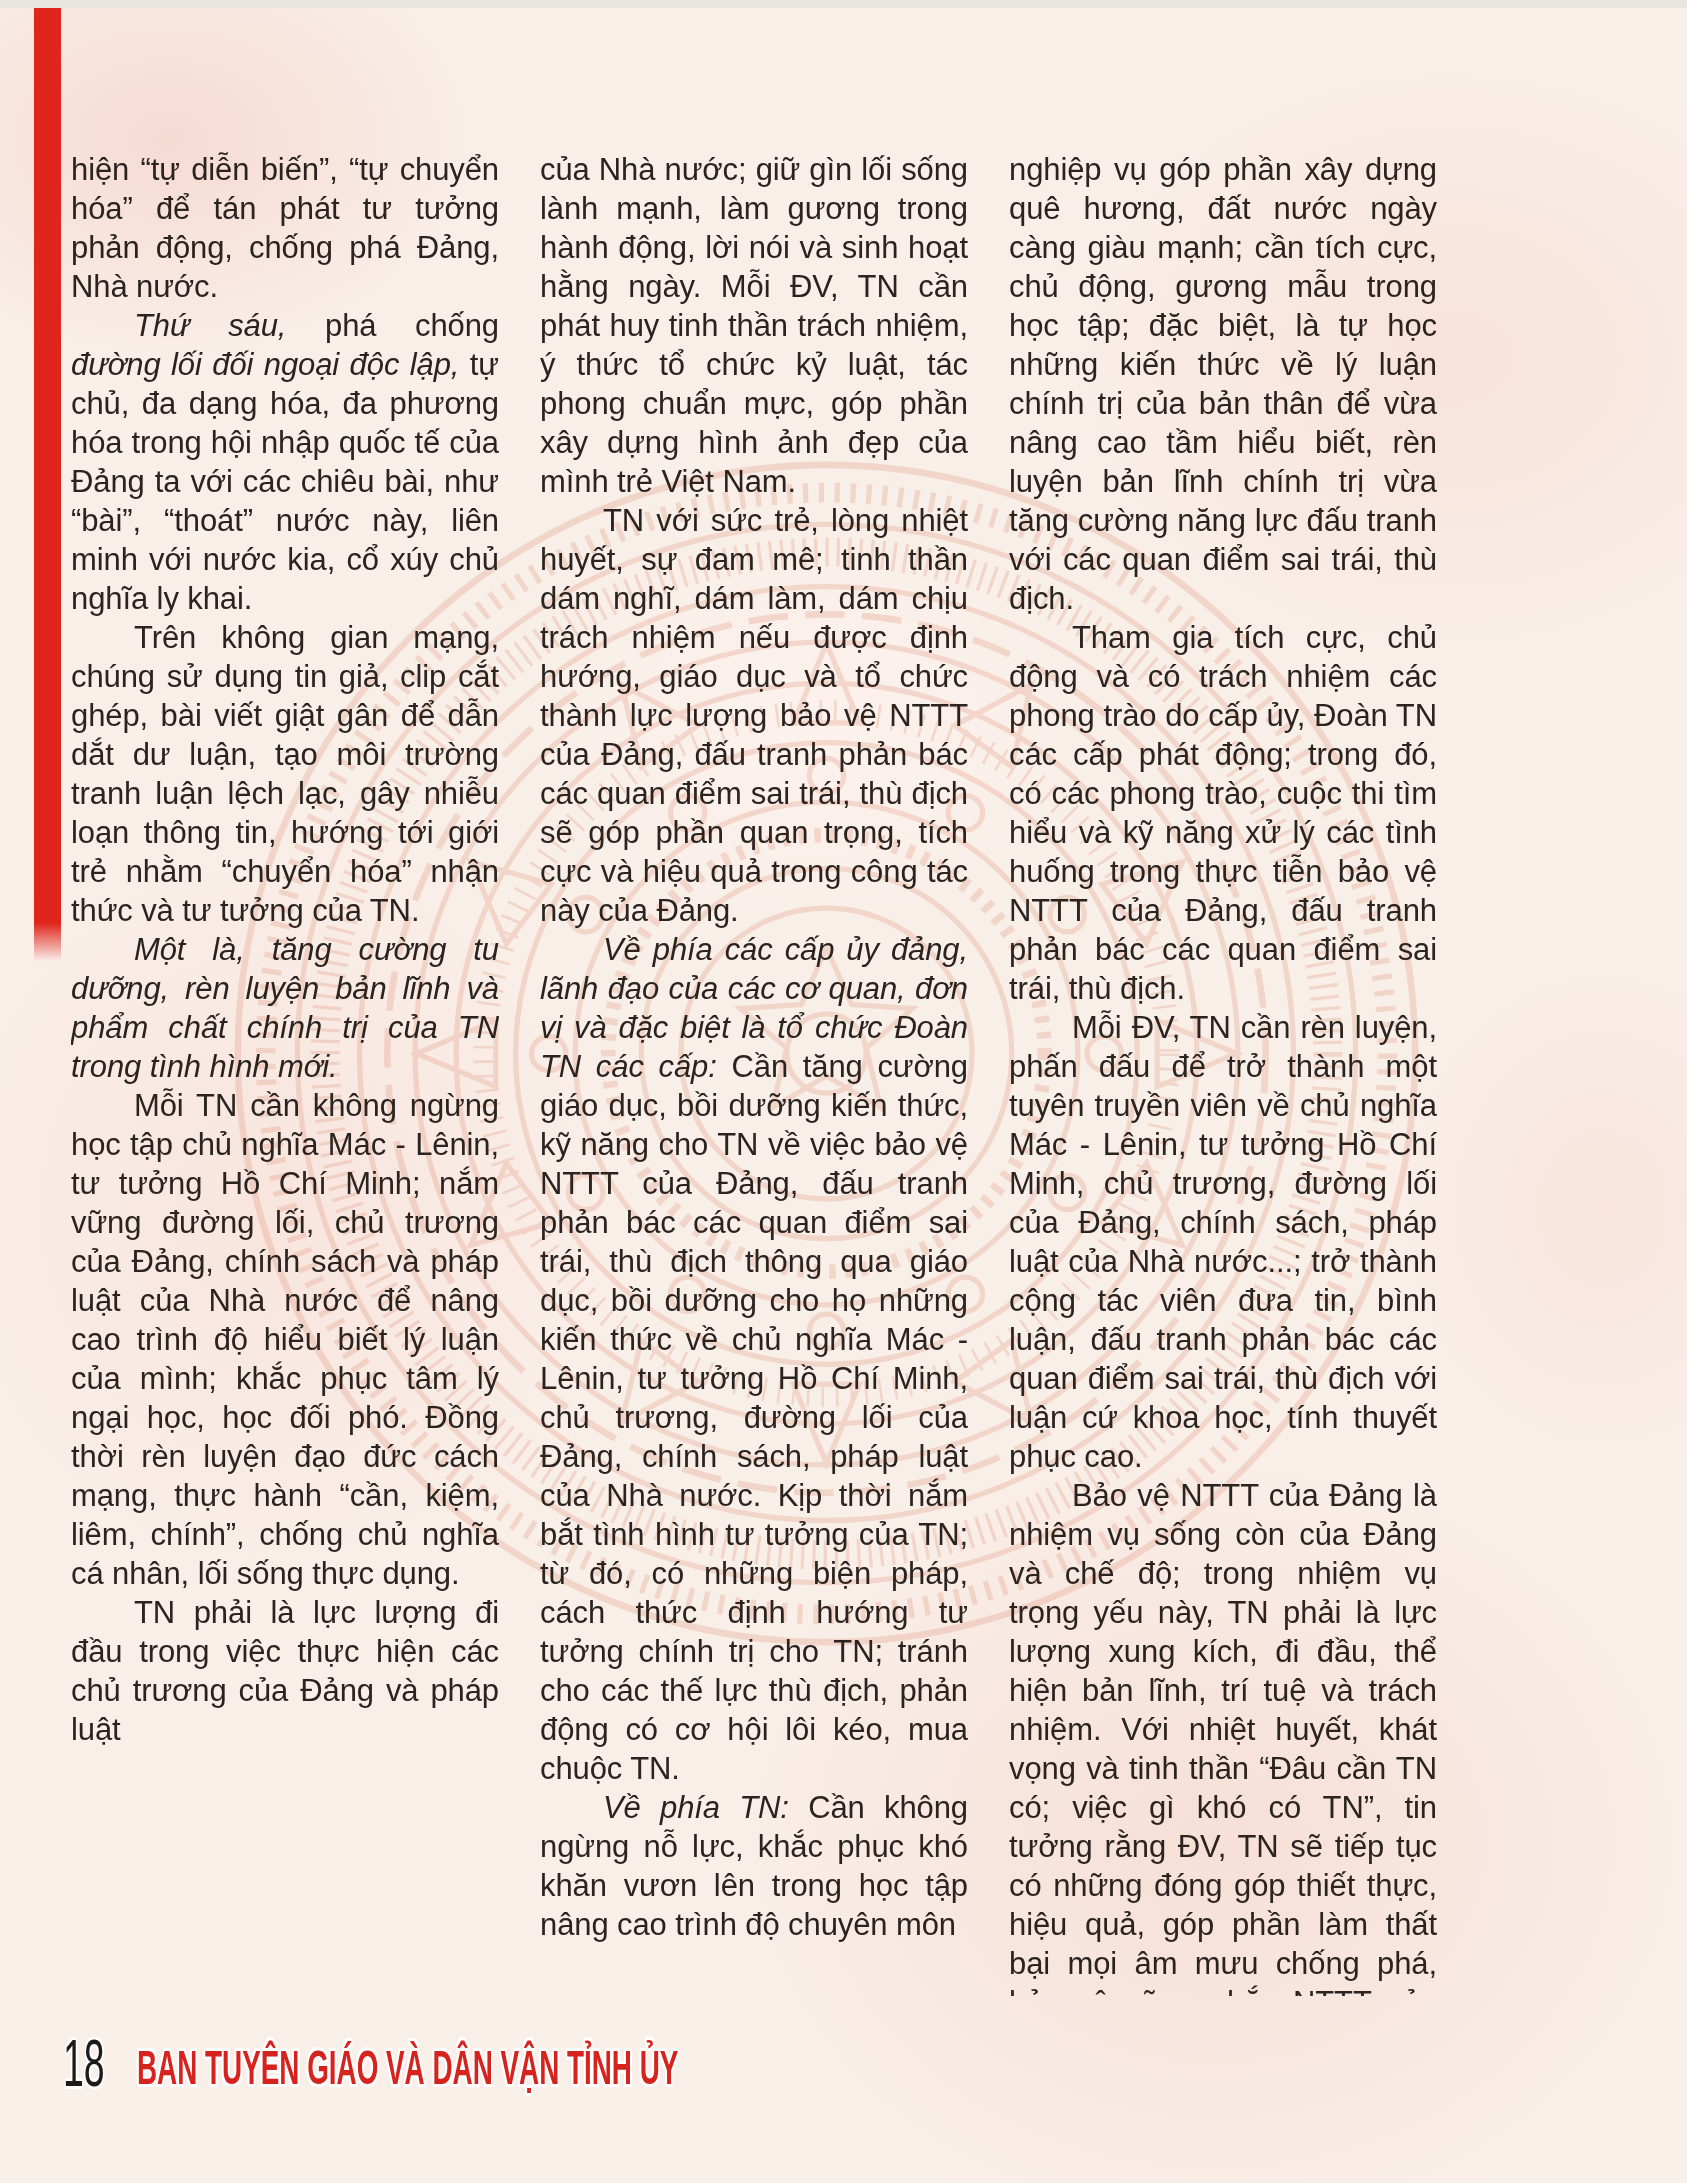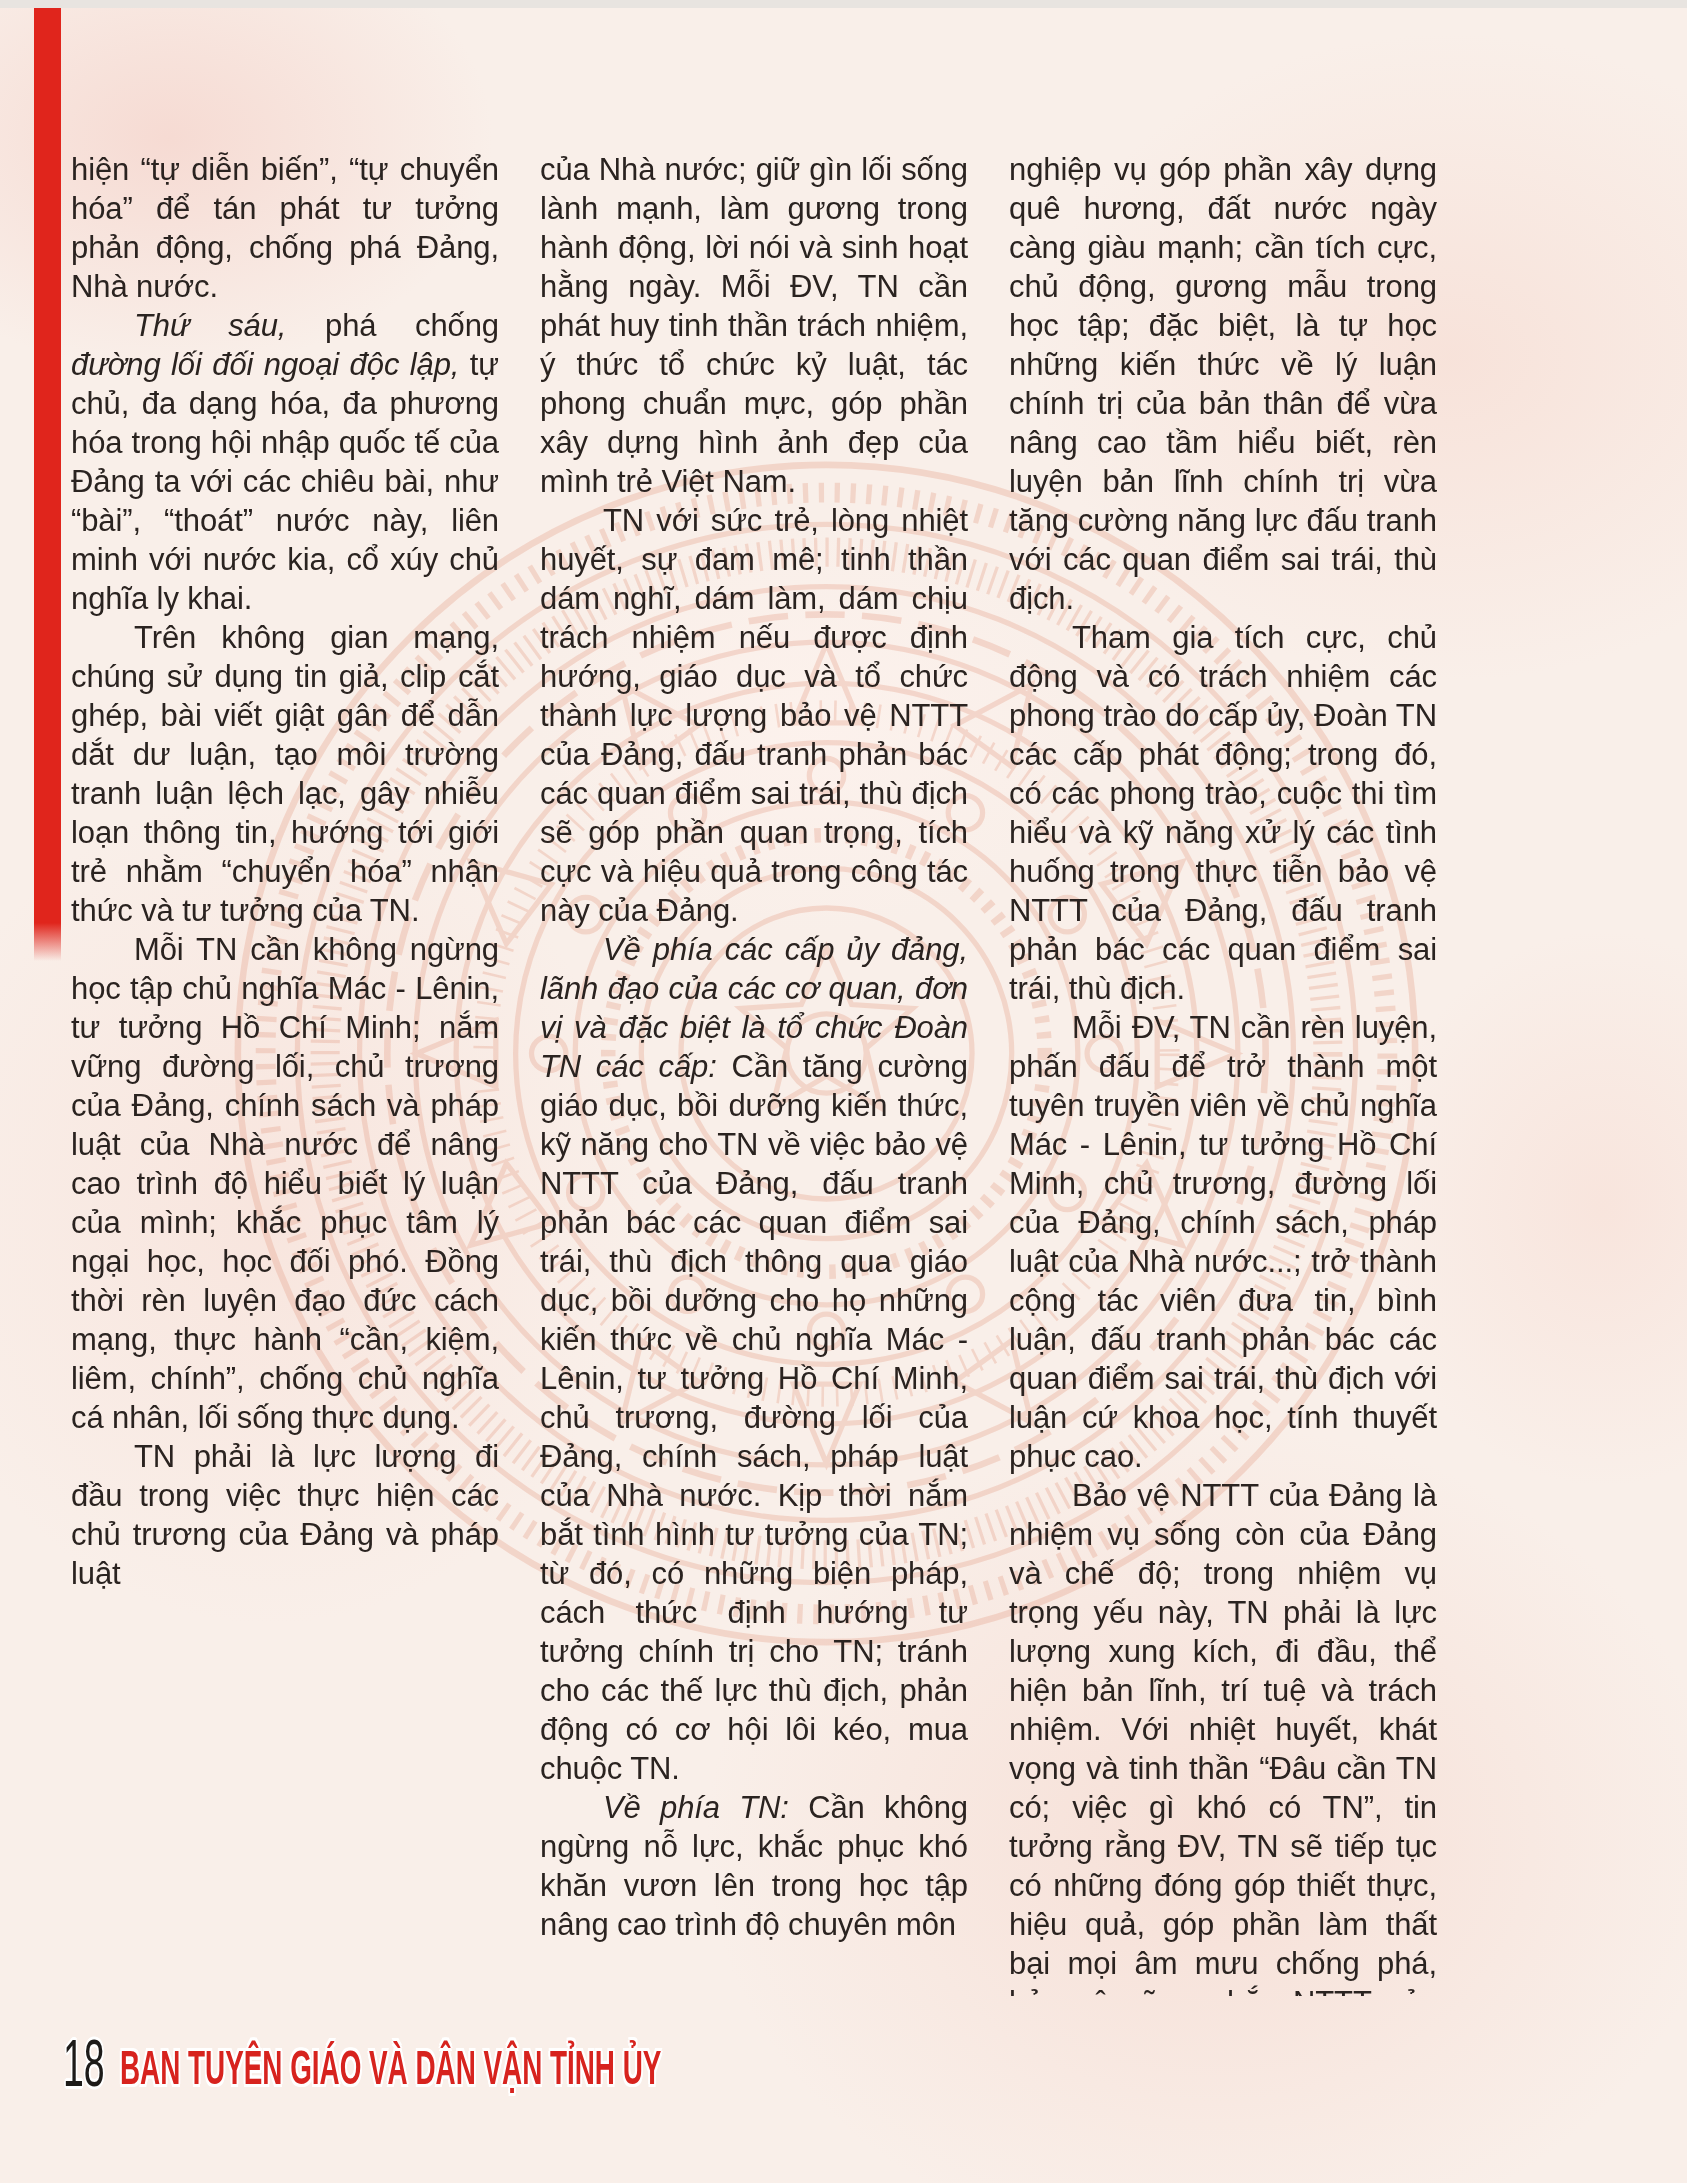--- a/index.html
+++ b/index.html
@@ -37,21 +37,21 @@
     color:#2a2320;
     text-align:justify;
     letter-spacing:-0.1px;
   }
   .para.indent{text-indent:63px;}
   .r{font-style:normal;font-weight:400;}
   .i{font-style:italic;}
   .bi{font-weight:700;font-style:italic;}
   .footer{
     position:absolute;left:63px;top:2009px;height:79px;
-    display:flex;align-items:flex-end;gap:7px;
+    display:flex;align-items:flex-end;gap:24px;
     white-space:nowrap;
   }
   .page-number{
     font-size:67px;line-height:66px;font-weight:500;color:#1d1b19;
     transform:scaleX(0.56);transform-origin:left bottom;
     text-shadow:-2.6px 0 0 #fff,2.6px 0 0 #fff,0 -2.6px 0 #fff,0 2.6px 0 #fff,
                 -2px -2px 0 #fff,2px 2px 0 #fff,-2px 2px 0 #fff,2px -2px 0 #fff;
   }
   .footer-title{
     font-size:48px;line-height:57px;font-weight:700;color:#d7231e;
@@ -116,20 +116,21 @@
       <path stroke-width="8" d="M920 760 L958 846 L1050 852 L980 912 L1002 1002 L920 954 L838 1002 L860 912 L790 852 L882 846 Z"></path>
       <circle cx="920" cy="920" r="60" stroke-width="8"></circle>
     </g>
   </svg>
 
   <div class="text-block">
     <div class="col">
         <p class="para"><span class="r">hiện “tự diễn biến”, “tự chuyển hóa” để tán phát tư tưởng phản động, chống phá Đảng, Nhà nước.</span></p>
         <p class="para indent"><span class="i">Thứ sáu, </span><span class="r">phá chống </span><span class="i">đường lối đối ngoại độc lập, </span><span class="r">tự chủ, đa dạng hóa, đa phương hóa trong hội nhập quốc tế của Đảng ta với các chiêu bài, như “bài”, “thoát” nước này, liên minh với nước kia, cổ xúy chủ nghĩa ly khai.</span></p>
         <p class="para indent"><span class="r">Trên không gian mạng, chúng sử dụng tin giả, clip cắt ghép, bài viết giật gân để dẫn dắt dư luận, tạo môi trường tranh luận lệch lạc, gây nhiễu loạn thông tin, hướng tới giới trẻ nhằm “chuyển hóa” nhận thức và tư tưởng của TN.</span></p>
+        <p class="para indent"><span class="i">Một là, tăng cường tu dưỡng, rèn luyện bản lĩnh và phẩm chất chính trị của TN trong tình hình mới.</span></p>
         <p class="para indent"><span class="r">Mỗi TN cần không ngừng học tập chủ nghĩa Mác - Lênin, tư tưởng Hồ Chí Minh; nắm vững đường lối, chủ trương của Đảng, chính sách và pháp luật của Nhà nước để nâng cao trình độ hiểu biết lý luận của mình; khắc phục tâm lý ngại học, học đối phó. Đồng thời rèn luyện đạo đức cách mạng, thực hành “cần, kiệm, liêm, chính”, chống chủ nghĩa cá nhân, lối sống thực dụng.</span></p>
         <p class="para indent"><span class="r">TN phải là lực lượng đi đầu trong việc thực hiện các chủ trương của Đảng và pháp luật</span></p>
       </div>
     <div class="col">
         <p class="para"><span class="r">của Nhà nước; giữ gìn lối sống lành mạnh, làm gương trong hành động, lời nói và sinh hoạt hằng ngày. Mỗi ĐV, TN cần phát huy tinh thần trách nhiệm, ý thức tổ chức kỷ luật, tác phong chuẩn mực, góp phần xây dựng hình ảnh đẹp của mình trẻ Việt Nam.</span></p>
         <p class="para indent"><span class="r">TN với sức trẻ, lòng nhiệt huyết, sự đam mê; tinh thần dám nghĩ, dám làm, dám chịu trách nhiệm nếu được định hướng, giáo dục và tổ chức thành lực lượng bảo vệ NTTT của Đảng, đấu tranh phản bác các quan điểm sai trái, thù địch sẽ góp phần quan trọng, tích cực và hiệu quả trong công tác này của Đảng.</span></p>
         <p class="para indent"><span class="i">Về phía các cấp ủy đảng, lãnh đạo của các cơ quan, đơn vị và đặc biệt là tổ chức Đoàn TN các cấp: </span><span class="r">Cần tăng cường giáo dục, bồi dưỡng kiến thức, kỹ năng cho TN về việc bảo vệ NTTT của Đảng, đấu tranh phản bác các quan điểm sai trái, thù địch thông qua giáo dục, bồi dưỡng cho họ những kiến thức về chủ nghĩa Mác - Lênin, tư tưởng Hồ Chí Minh, chủ trương, đường lối của Đảng, chính sách, pháp luật của Nhà nước. Kịp thời nắm bắt tình hình tư tưởng của TN; từ đó, có những biện pháp, cách thức định hướng tư tưởng chính trị cho TN; tránh cho các thế lực thù địch, phản động có cơ hội lôi kéo, mua chuộc TN.</span></p>
         <p class="para indent"><span class="i">Về phía TN: </span><span class="r">Cần không ngừng nỗ lực, khắc phục khó khăn vươn lên trong học tập nâng cao trình độ chuyên môn</span></p>
       </div>
     <div class="col">

